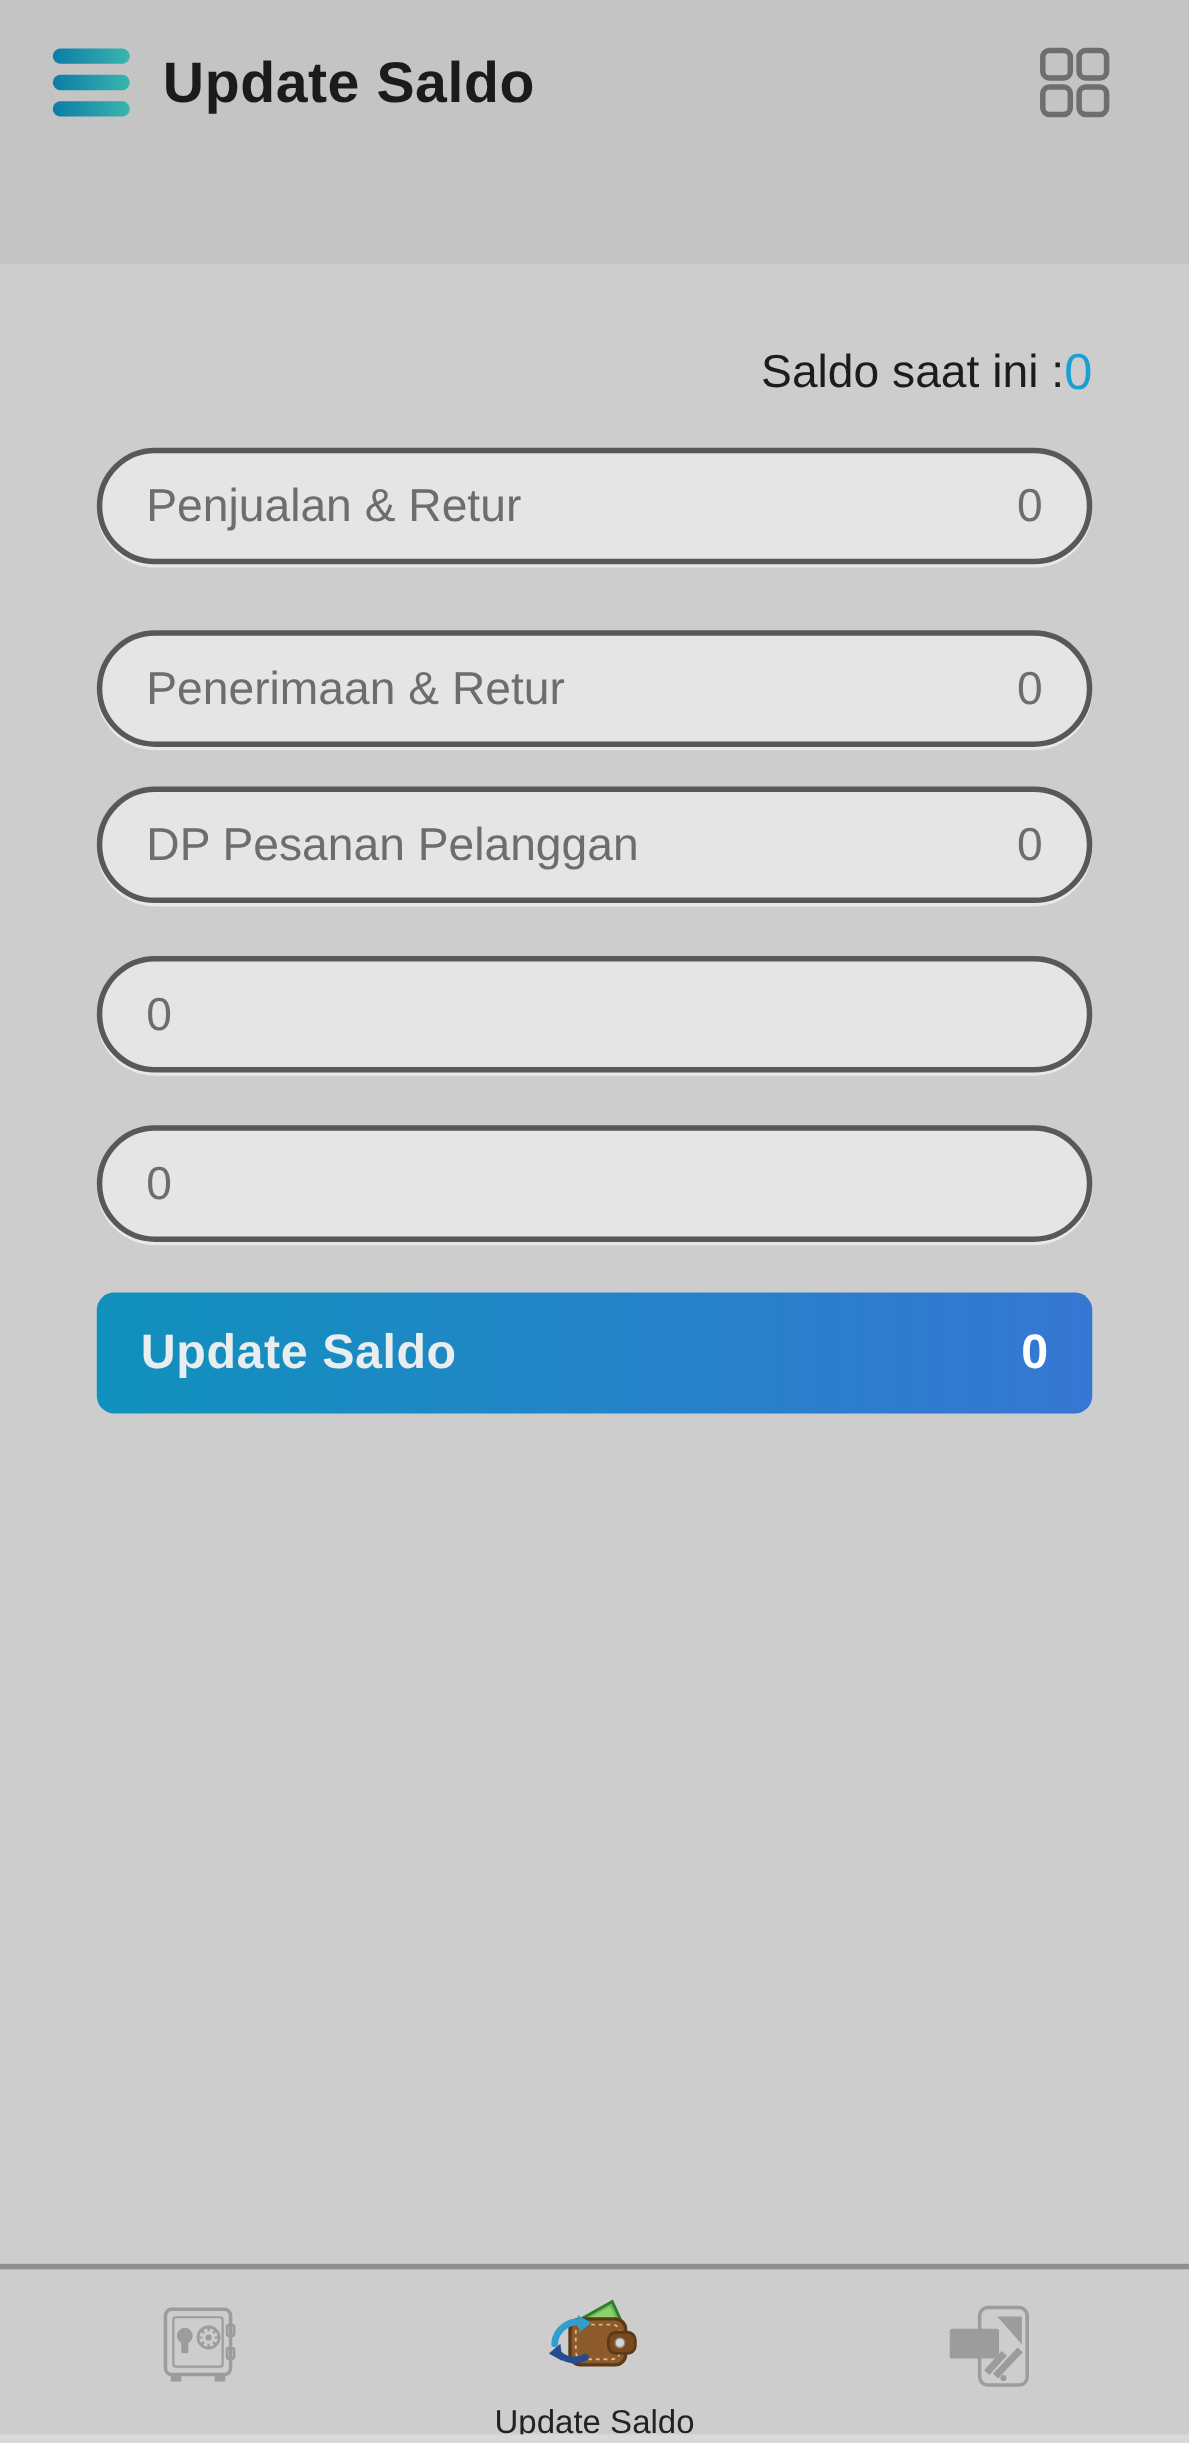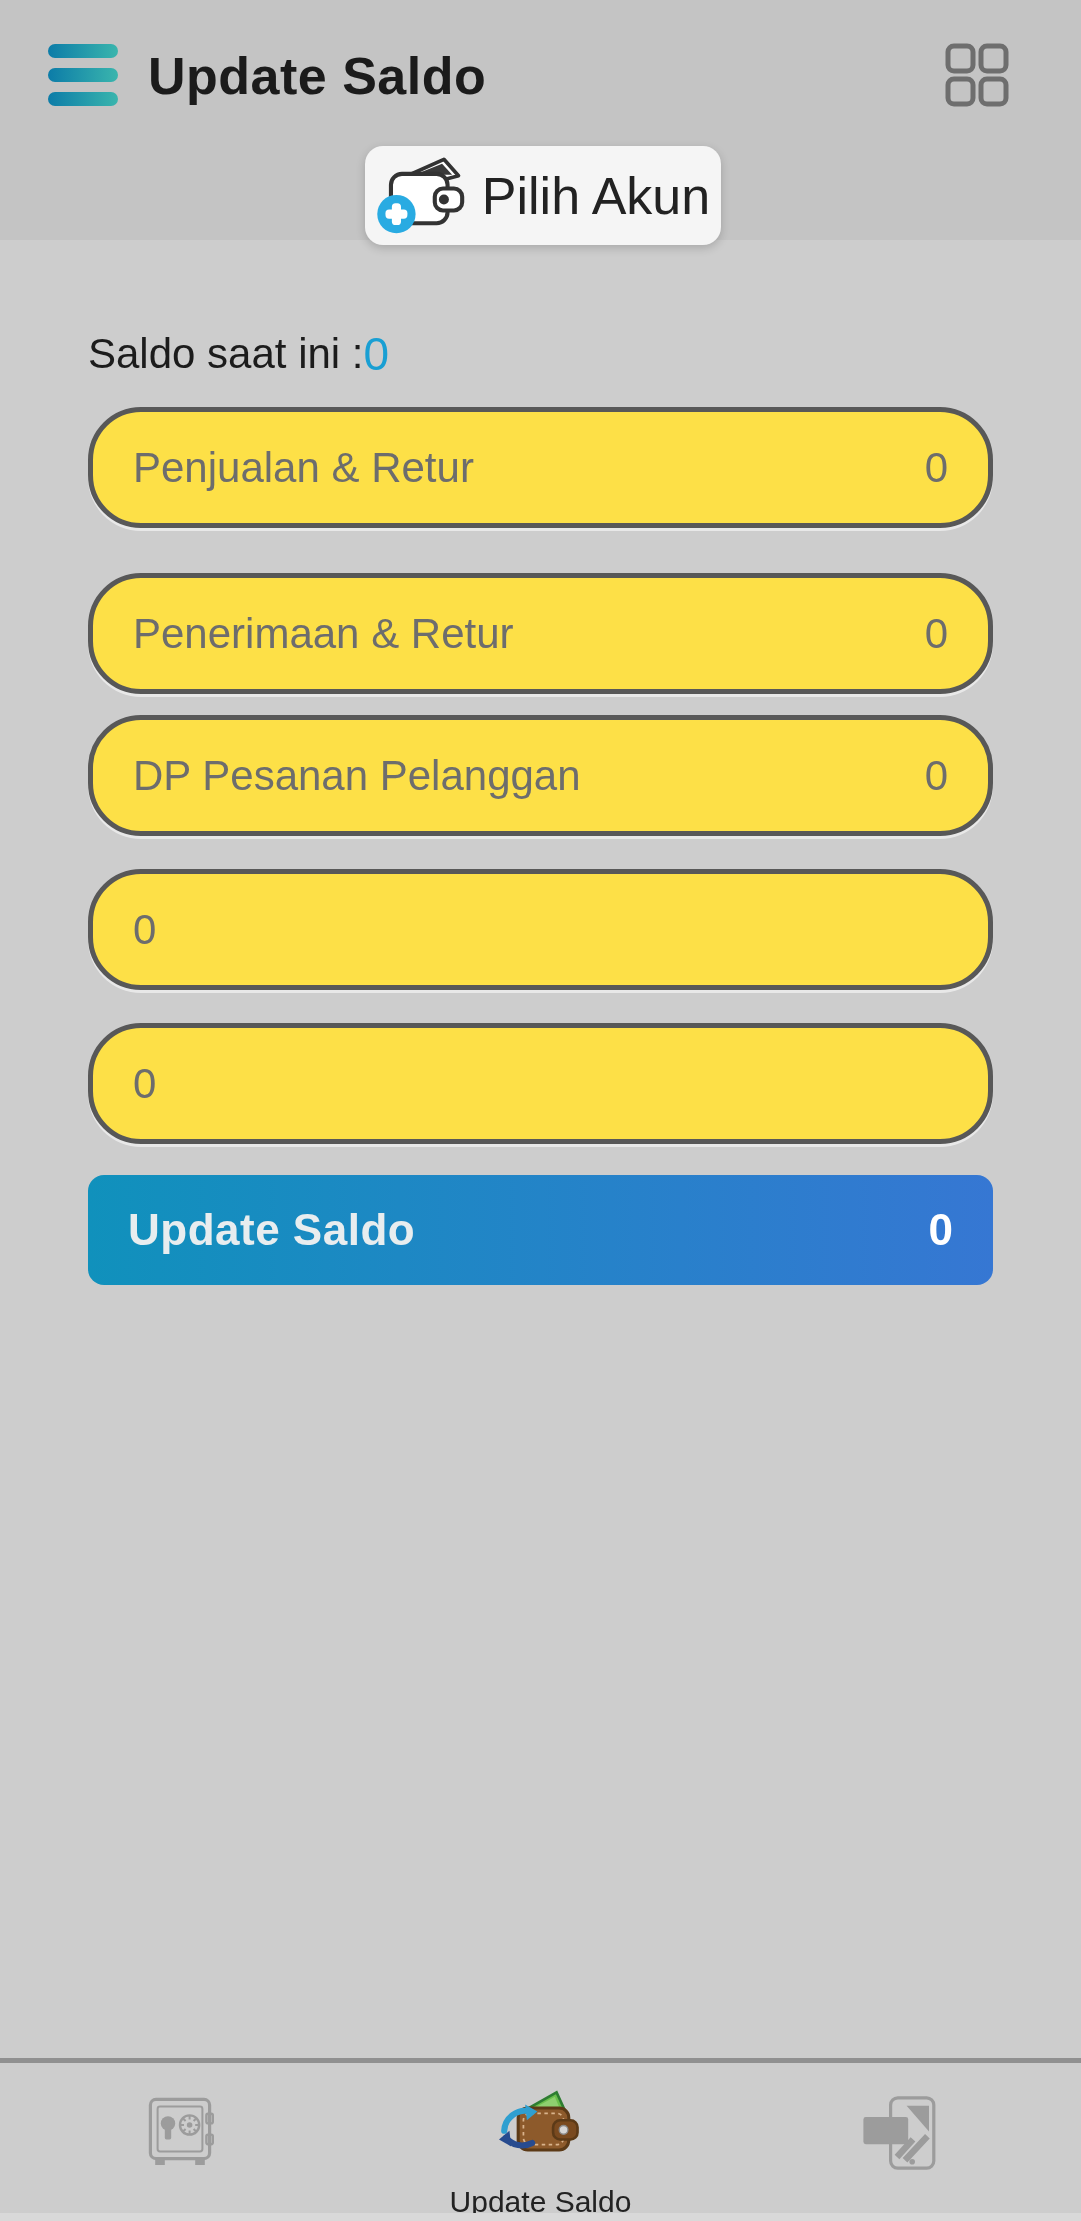--- a/index.html
+++ b/index.html
@@ -33,29 +33,29 @@
     box-shadow:0 3px 10px rgba(0,0,0,0.18);
     display:flex;align-items:center;justify-content:center;gap:14px;
     cursor:pointer;z-index:5;
   }
   .account-picker .label{font-size:52px;color:#222;}
 
   
   .content{position:absolute;left:0;top:240px;width:1081px;}
   .balance-row{
     position:absolute;left:88px;top:72px;width:905px;height:52px;
-    display:flex;justify-content:flex-start;align-items:center;margin-top:16px;
+    display:flex;justify-content:flex-end;align-items:center;
   }
   .balance-label{font-size:42px;color:#1c1c1c;}
   .balance-value{font-size:46px;color:#199fd3;}
 
   .pill{
-    position:absolute;left:88px;width:905px;height:121px;
+    position:absolute;left:88px;width:905px;height:106px;
     border:5px solid #585858;border-radius:53px;
-    background:#fde047;
+    background:#e5e5e5;
     box-shadow:0 3px 0 rgba(255,255,255,0.55);
     display:flex;justify-content:space-between;align-items:center;
     padding:0 40px;box-sizing:border-box;cursor:pointer;
   }
   .pill .pill-label,.pill .pill-value{font-size:42px;color:#6d6d6d;}
   .pill1{top:167px}.pill2{top:333px}.pill3{top:475px}.pill4{top:629px}.pill5{top:783px}
 
   .update-btn{
     position:absolute;left:88px;top:935px;width:905px;height:110px;
     border-radius:16px;border:none;
@@ -95,39 +95,20 @@
         <g fill="none" stroke="#6e6e6e" stroke-width="5">
           <rect x="4" y="4" width="25" height="25" rx="6"></rect>
           <rect x="37" y="4" width="25" height="25" rx="6"></rect>
           <rect x="4" y="37" width="25" height="25" rx="6"></rect>
           <rect x="37" y="37" width="25" height="25" rx="6"></rect>
         </g>
       </svg>
     </div>
   </div>
 
-  <div class="account-picker">
-    <span>
-      <svg width="92" height="84" viewBox="0 0 100 92">
-
-        <path d="M34 26 L74 8 L90 26 L60 34 Z" fill="#fff" stroke="#333" stroke-width="4" stroke-linejoin="round"></path>
-        <path d="M42 25 L72 13 L83 25 Z" fill="#3a3a3a"></path>
-
-        <rect x="16" y="24" width="62" height="54" rx="12" fill="#fff" stroke="#333" stroke-width="4.5"></rect>
-
-        <rect x="64" y="40" width="30" height="24" rx="9" fill="#fff" stroke="#333" stroke-width="4.5"></rect>
-        <circle cx="74" cy="52" r="5.5" fill="#333"></circle>
-
-        <circle cx="22" cy="68" r="21" fill="#29abe2"></circle>
-        <rect x="10" y="63" width="24" height="10" rx="4" fill="#fff"></rect>
-        <rect x="17" y="56" width="10" height="24" rx="4" fill="#fff"></rect>
-      </svg>
-    </span>
-    <span class="label">Pilih Akun</span>
-  </div>
 
   <div class="content">
     <div class="balance-row">
       <span class="balance-label">Saldo saat ini :</span>
       <span class="balance-value">0</span>
     </div>
 
     <div class="pill pill1">
       <span class="pill-label">Penjualan &amp; Retur</span>
       <span class="pill-value">0</span>

